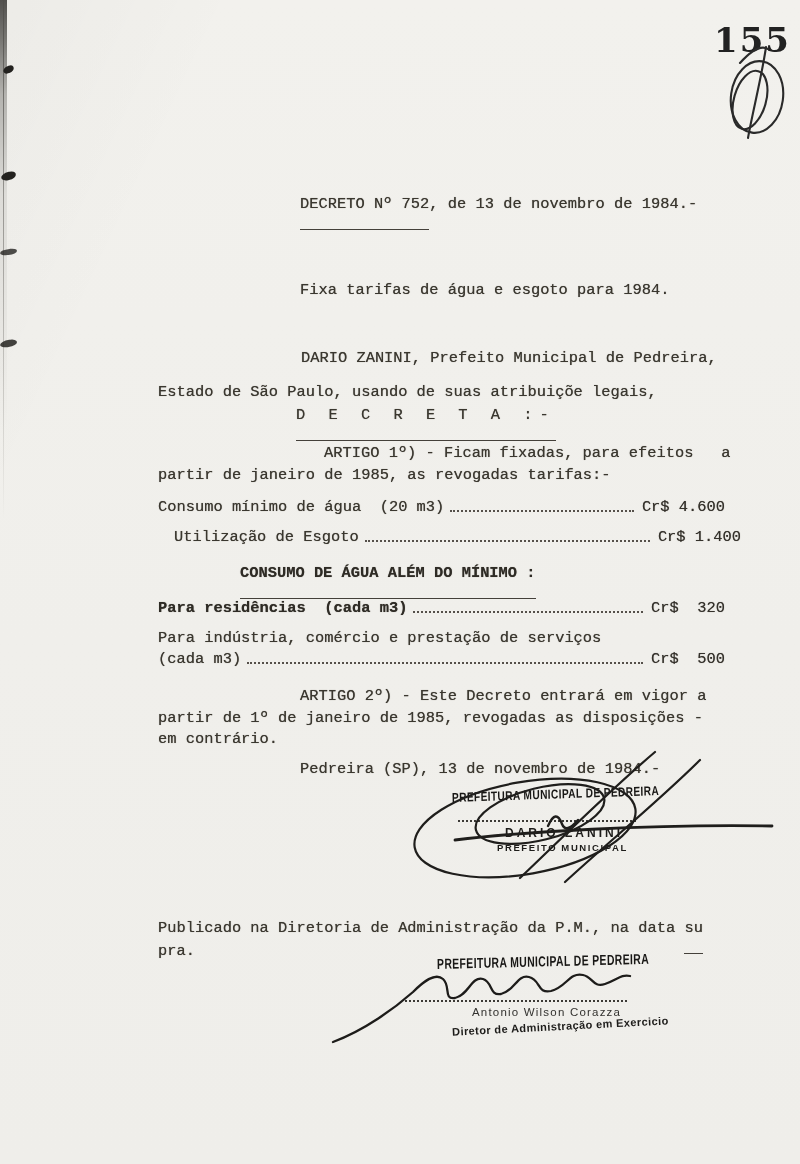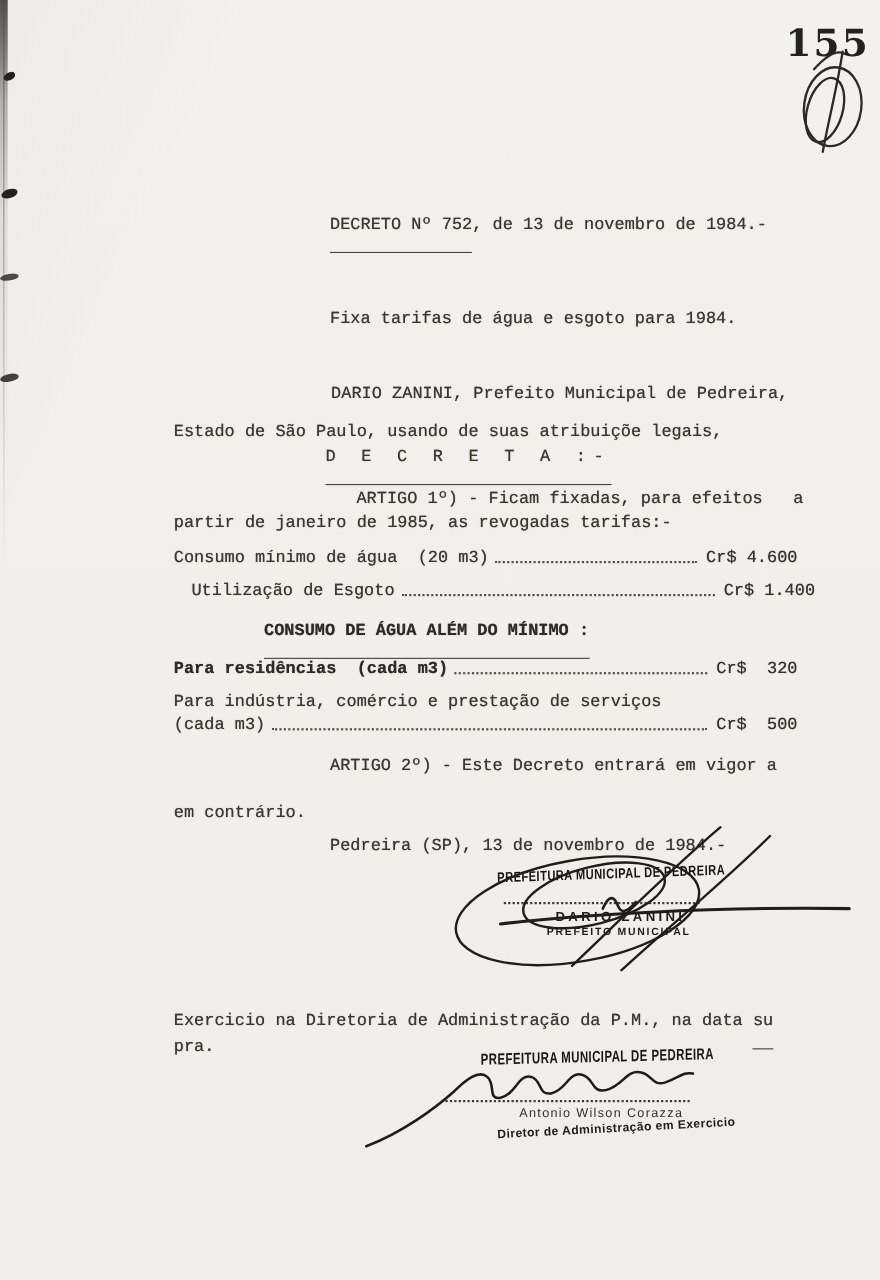--- a/index.html
+++ b/index.html
@@ -138,41 +138,42 @@
     <span class="tvalue">Cr$  320</span>
   </div>
   <div class="tline" style="left:158px;top:629px;">Para indústria, comércio e prestação de serviços</div>
   <div class="trow" style="left:158px;top:650px;">
     <span>(cada m3)</span>
     <span class="leader"></span>
     <span class="tvalue">Cr$  500</span>
   </div>
 
   <div class="tline" style="left:300px;top:687px;">ARTIGO 2º) - Este Decreto entrará em vigor a</div>
+  <div class="tline" style="left:158px;top:709px;">partir de 1º de janeiro de 1985, revogadas as disposições -</div>
   <div class="tline" style="left:158px;top:730px;">em contrário.</div>
 
   <div class="tline" style="left:300px;top:760px;">Pedreira (SP), 13 de novembro de 1984.-</div>
 
   <div class="stamp-org" style="left:452px;top:790px;font-size:13px;letter-spacing:.5px;transform:scaleX(.78) rotate(-1.5deg);">PREFEITURA MUNICIPAL DE PEDREIRA</div>
   <div class="dotline" style="left:458px;top:820px;width:178px;"></div>
   <div class="stamp-small" style="left:505px;top:826px;font-size:12px;font-weight:bold;letter-spacing:3px;">DARIO ZANINI</div>
   <div class="stamp-small" style="left:497px;top:842px;font-size:9.5px;font-weight:bold;letter-spacing:1.6px;">PREFEITO MUNICIPAL</div>
 
   <svg width="400" height="160" style="left:400px;top:740px;" viewBox="0 0 400 160">
     <g fill="none" stroke="#1f1e1c" stroke-width="2.2" stroke-linecap="round">
       <ellipse cx="125" cy="88" rx="112" ry="46" transform="rotate(-10 125 88)"></ellipse>
       <ellipse cx="140" cy="74" rx="66" ry="26" transform="rotate(-14 140 74)"></ellipse>
       <path d="M 120 138 C 160 100, 210 50, 255 12"></path>
       <path d="M 300 20 C 260 60, 205 105, 165 142"></path>
       <path d="M 55 100 C 120 92, 250 84, 372 86" stroke-width="2.8"></path>
       <path d="M 148 86 q 8 -18 14 -2 q 4 10 16 -4" stroke-width="2.4"></path>
     </g>
   </svg>
 
-  <div class="tline" style="left:158px;top:919px;"><span>Exercicio na Diretoria de Administração da P.M., na data </span><span class="uline">su</span></div>
+  <div class="tline" style="left:158px;top:919px;"><span>Publicado na Diretoria de Administração da P.M., na data </span><span class="uline">su</span></div>
   <div class="tline" style="left:158px;top:942px;">pra.</div>
 
   <div class="stamp-org" style="left:437px;top:956px;font-size:14.5px;letter-spacing:.5px;transform:scaleX(.72) rotate(-1deg);">PREFEITURA MUNICIPAL DE PEDREIRA</div>
   <div class="dotline" style="left:405px;top:1000px;width:222px;"></div>
   <div class="stamp-small" style="left:472px;top:1006px;font-size:11.5px;letter-spacing:1.2px;color:#33322f;">Antonio Wilson Corazza</div>
   <div class="stamp-small" style="left:452px;top:1020px;font-size:11px;font-weight:bold;letter-spacing:.4px;transform:rotate(-3deg);">Diretor de Administração em Exercicio</div>
 
   <svg width="330" height="90" style="left:325px;top:960px;" viewBox="0 0 330 90">
     <g fill="none" stroke="#1d1c1a" stroke-width="2.3" stroke-linecap="round">
       <path d="M 8 82 C 40 70, 70 48, 88 32 C 98 22, 110 12, 118 19 C 126 26, 118 40, 130 38 C 144 35, 146 16, 158 19 C 168 22, 164 36, 176 34 C 190 31, 192 14, 204 17 C 216 20, 212 34, 226 31 C 242 27, 244 12, 258 15 C 268 17, 268 28, 280 24 C 292 20, 296 14, 305 16"></path>

